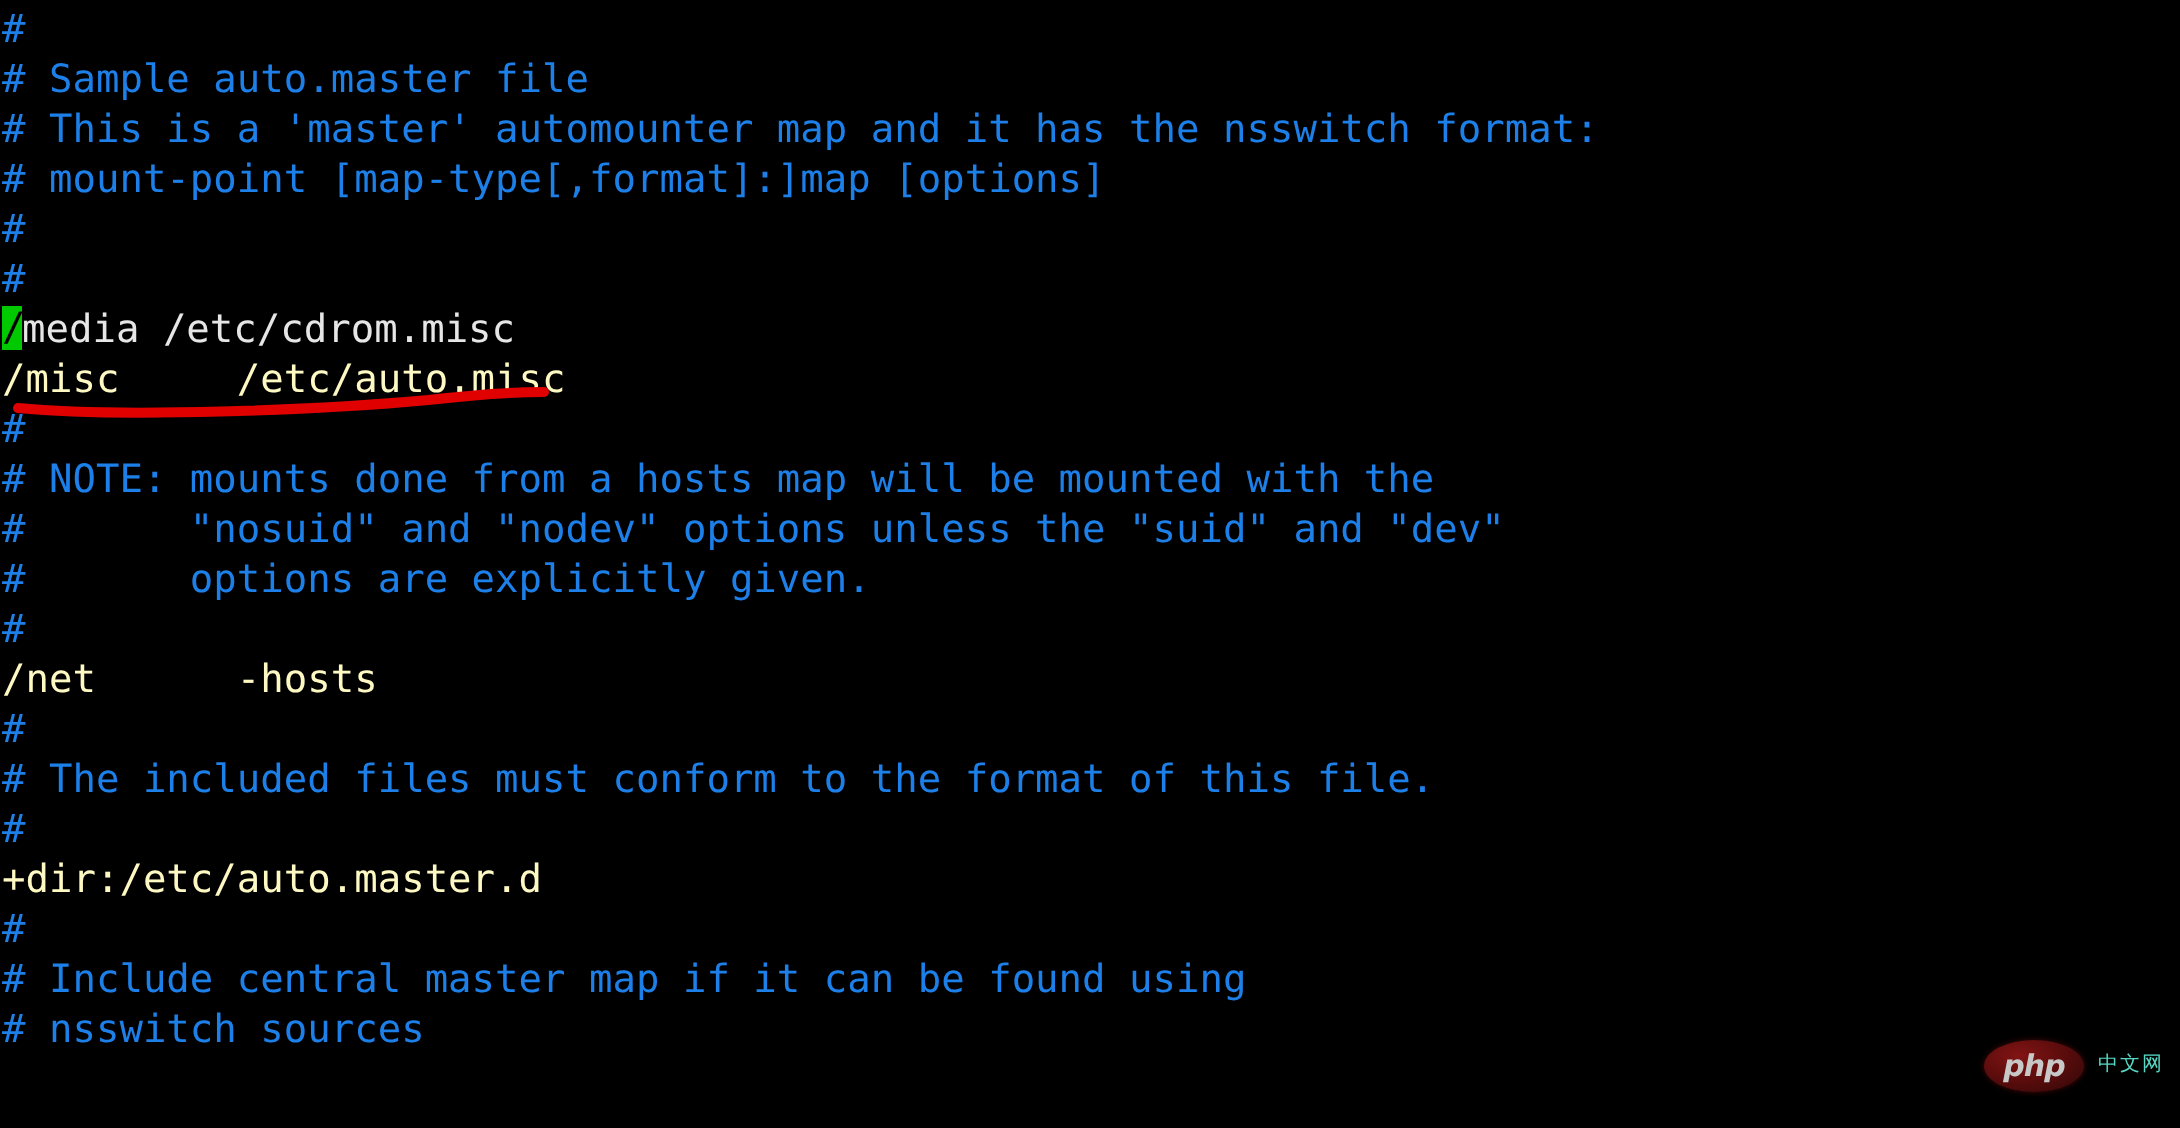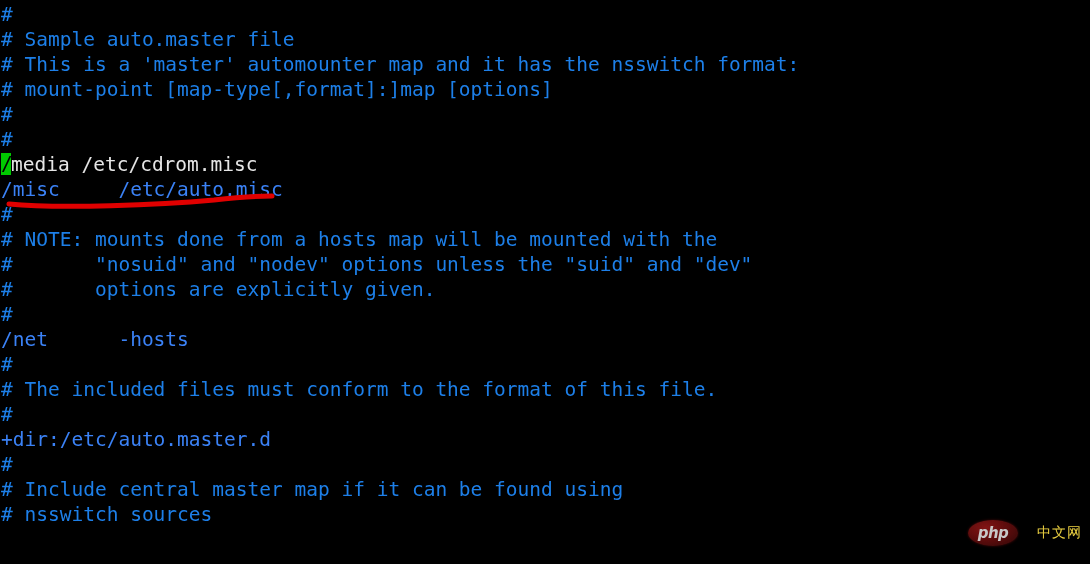--- a/index.html
+++ b/index.html
@@ -33,21 +33,21 @@
     height: 25px;
     line-height: 25px;
     font-size: 19.5px;
     letter-spacing: 0px;
     white-space: pre;
     padding-left: 1px;
     color: #1d7fe8;
   }
 
   .line.comment { color: #1d7fe8; }
-  .line.entry   { color: #3b82f6; }
+  .line.entry   { color: #fef9c3; }
 
   
   .line.cursor-line {
     color: #e6e6e6;
   }
   .cursor-cell {
     background: #00c900;
     color: #000000;
     display: inline-block;
     width: 10px;
@@ -68,21 +68,21 @@
     pointer-events: none;
   }
 
   
   #watermark {
     position: absolute;
     right: 8px;
     bottom: 18px;
     display: flex;
     align-items: center;
-    gap: 19px;
+    gap: 7px;
     opacity: 0.92;
   }
   .wm-badge {
     width: 50px;
     height: 26px;
     border-radius: 50%;
     background: radial-gradient(ellipse at 35% 30%, #8d1616 0%, #5e0d0d 55%, #310707 100%);
     display: flex;
     align-items: center;
     justify-content: center;
@@ -91,23 +91,23 @@
   .wm-badge-text {
     font-family: "DejaVu Sans", "Liberation Sans", sans-serif;
     font-size: 15px;
     font-weight: bold;
     font-style: italic;
     color: #d9d9d9;
     letter-spacing: -0.5px;
     line-height: 1;
   }
   .wm-cn {
-    font-family: Liberation Mono, monospace;
-    font-size: 14px;
-    color: #fde047;
+    font-family: Liberation Sans, sans-serif;
+    font-size: 10px;
+    color: #5eead4;
     letter-spacing: 1px;
     line-height: 1;
   }
 </style>
 </head>
 <body>
 
 <div id="screen">
 
   <div id="terminal">

